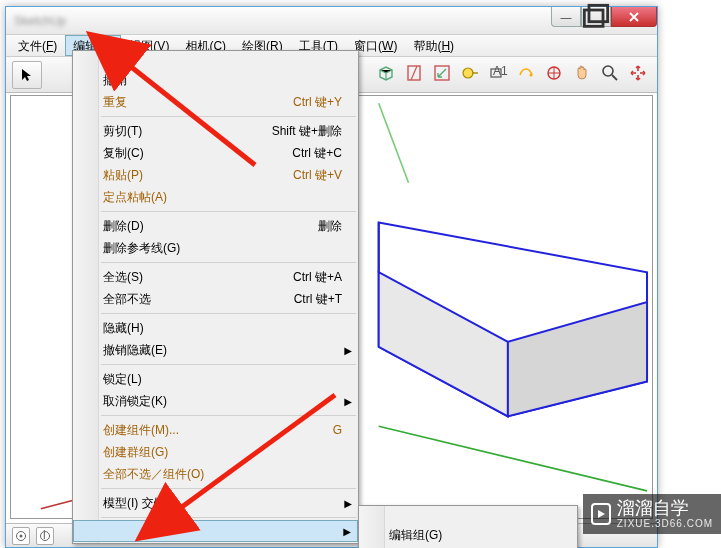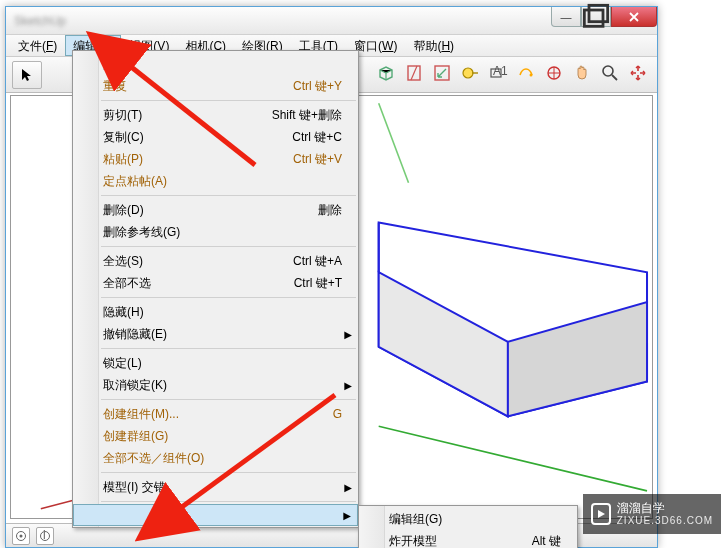--- a/index.html
+++ b/index.html
@@ -35,21 +35,21 @@
 .statusbar { position: absolute; bottom: 0; left: 0; right: 0; height: 24px; background: linear-gradient(#fafafa, #e4e4e4); border-top: 1px solid #bbb; display: flex; align-items: center; padding: 0 6px; gap: 6px; }
 .status-icon { width: 18px; height: 18px; border: 1px solid #aaa; border-radius: 2px; background: #fff; display: flex; align-items: center; justify-content: center; }
 
 .dropdown { position: absolute; top: 50px; left: 72px; width: 287px; background: #f0f0f0; border: 1px solid #979797; box-shadow: 2px 2px 4px rgba(0,0,0,0.3); }
 .dd-item { height: 22px; display: flex; align-items: center; padding-left: 30px; padding-right: 16px; position: relative; color: #000; }
 .dd-item.disabled { color: #a16207; }
 .dd-item .shortcut { margin-left: auto; color: inherit; }
 .dd-item .arrow { position: absolute; right: 6px; font-size: 10px; }
 .dd-sep { height: 1px; background: #d0d0d0; margin: 3px 2px 3px 28px; }
 .dd-gutter { position: absolute; left: 0; top: 0; bottom: 0; width: 26px; background: linear-gradient(to right, #f4f4f4, #e8e8e8); border-right: 1px solid #d8d8d8; }
-.dd-items { position: relative; padding: 2px 0; }
+.dd-items { position: relative; padding: 2px 0; margin-top: 16px; }
 .dd-item.highlight { background: #cde6f7; border: 1px solid #7ab; padding-left: 29px; padding-right: 15px; height: 22px; margin: -1px 0; }
 
 .submenu { position: absolute; top: 505px; left: 358px; width: 220px; background: #f0f0f0; border: 1px solid #979797; box-shadow: 2px 2px 4px rgba(0,0,0,0.3); }
 .submenu .dd-gutter { width: 26px; }
 .submenu .dd-items { padding: 2px 0; }
 
 .red-arrow { position: absolute; pointer-events: none; }
 
 .watermark { position: absolute; right: 0; bottom: 14px; width: 138px; height: 40px; background: rgba(0,0,0,0.6); display: flex; align-items: center; justify-content: center; color: #fff; gap: 6px; padding: 0 8px; }
 .watermark .wm-icon { width: 22px; height: 22px; border: 2px solid #fff; border-radius: 4px; display: flex; align-items: center; justify-content: center; }
@@ -294,16 +294,16 @@
   <line x1="335" y1="395" x2="175" y2="512" stroke="#e21" stroke-width="5" marker-end="url(#ah)"></line>
 </svg>
 
 <div class="watermark">
   <div class="wm-icon">
     <svg width="12" height="12" viewBox="0 0 12 12">
         <path d="M3 2 L10 6 L3 10 Z" fill="#fff"></path>
       </svg>
   </div>
   <div class="wm-text">
-    <span style="font-size:12px;">溜溜自学</span>
+    <span style="font-size:18px;">溜溜自学</span>
     <span class="wm-sub">ZIXUE.3D66.COM</span>
   </div>
 </div>
 
 </body></html>

